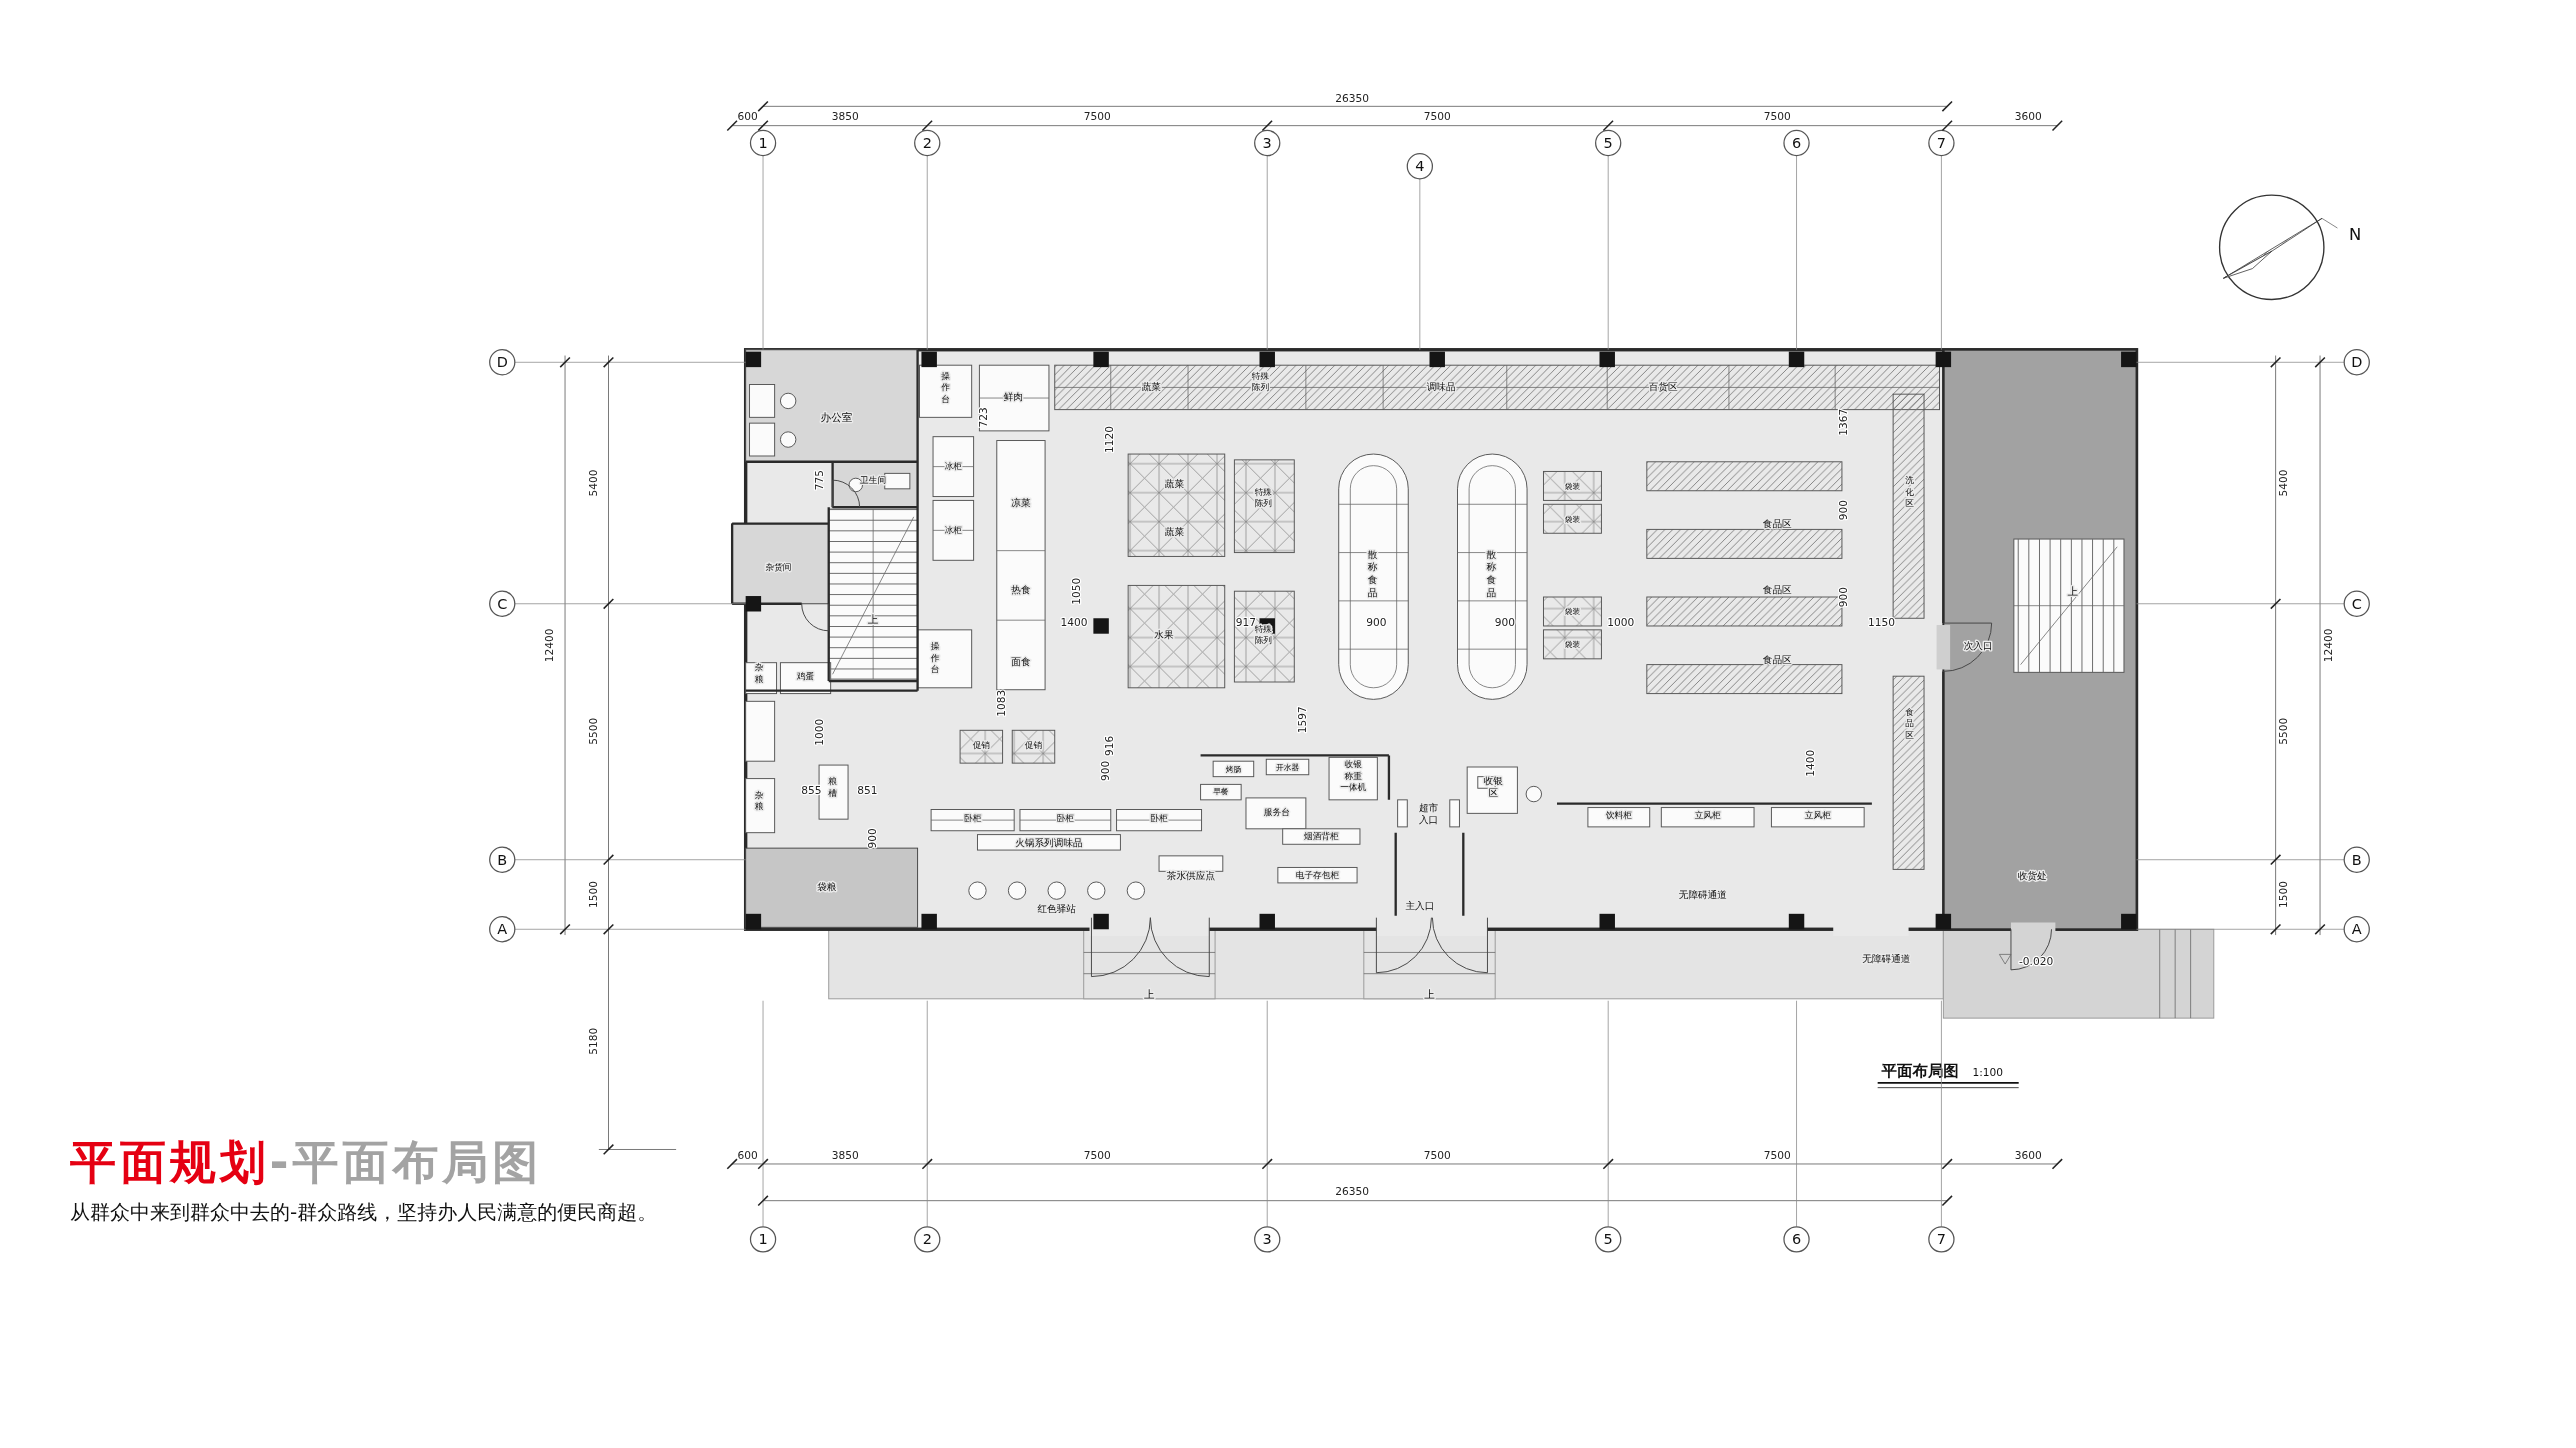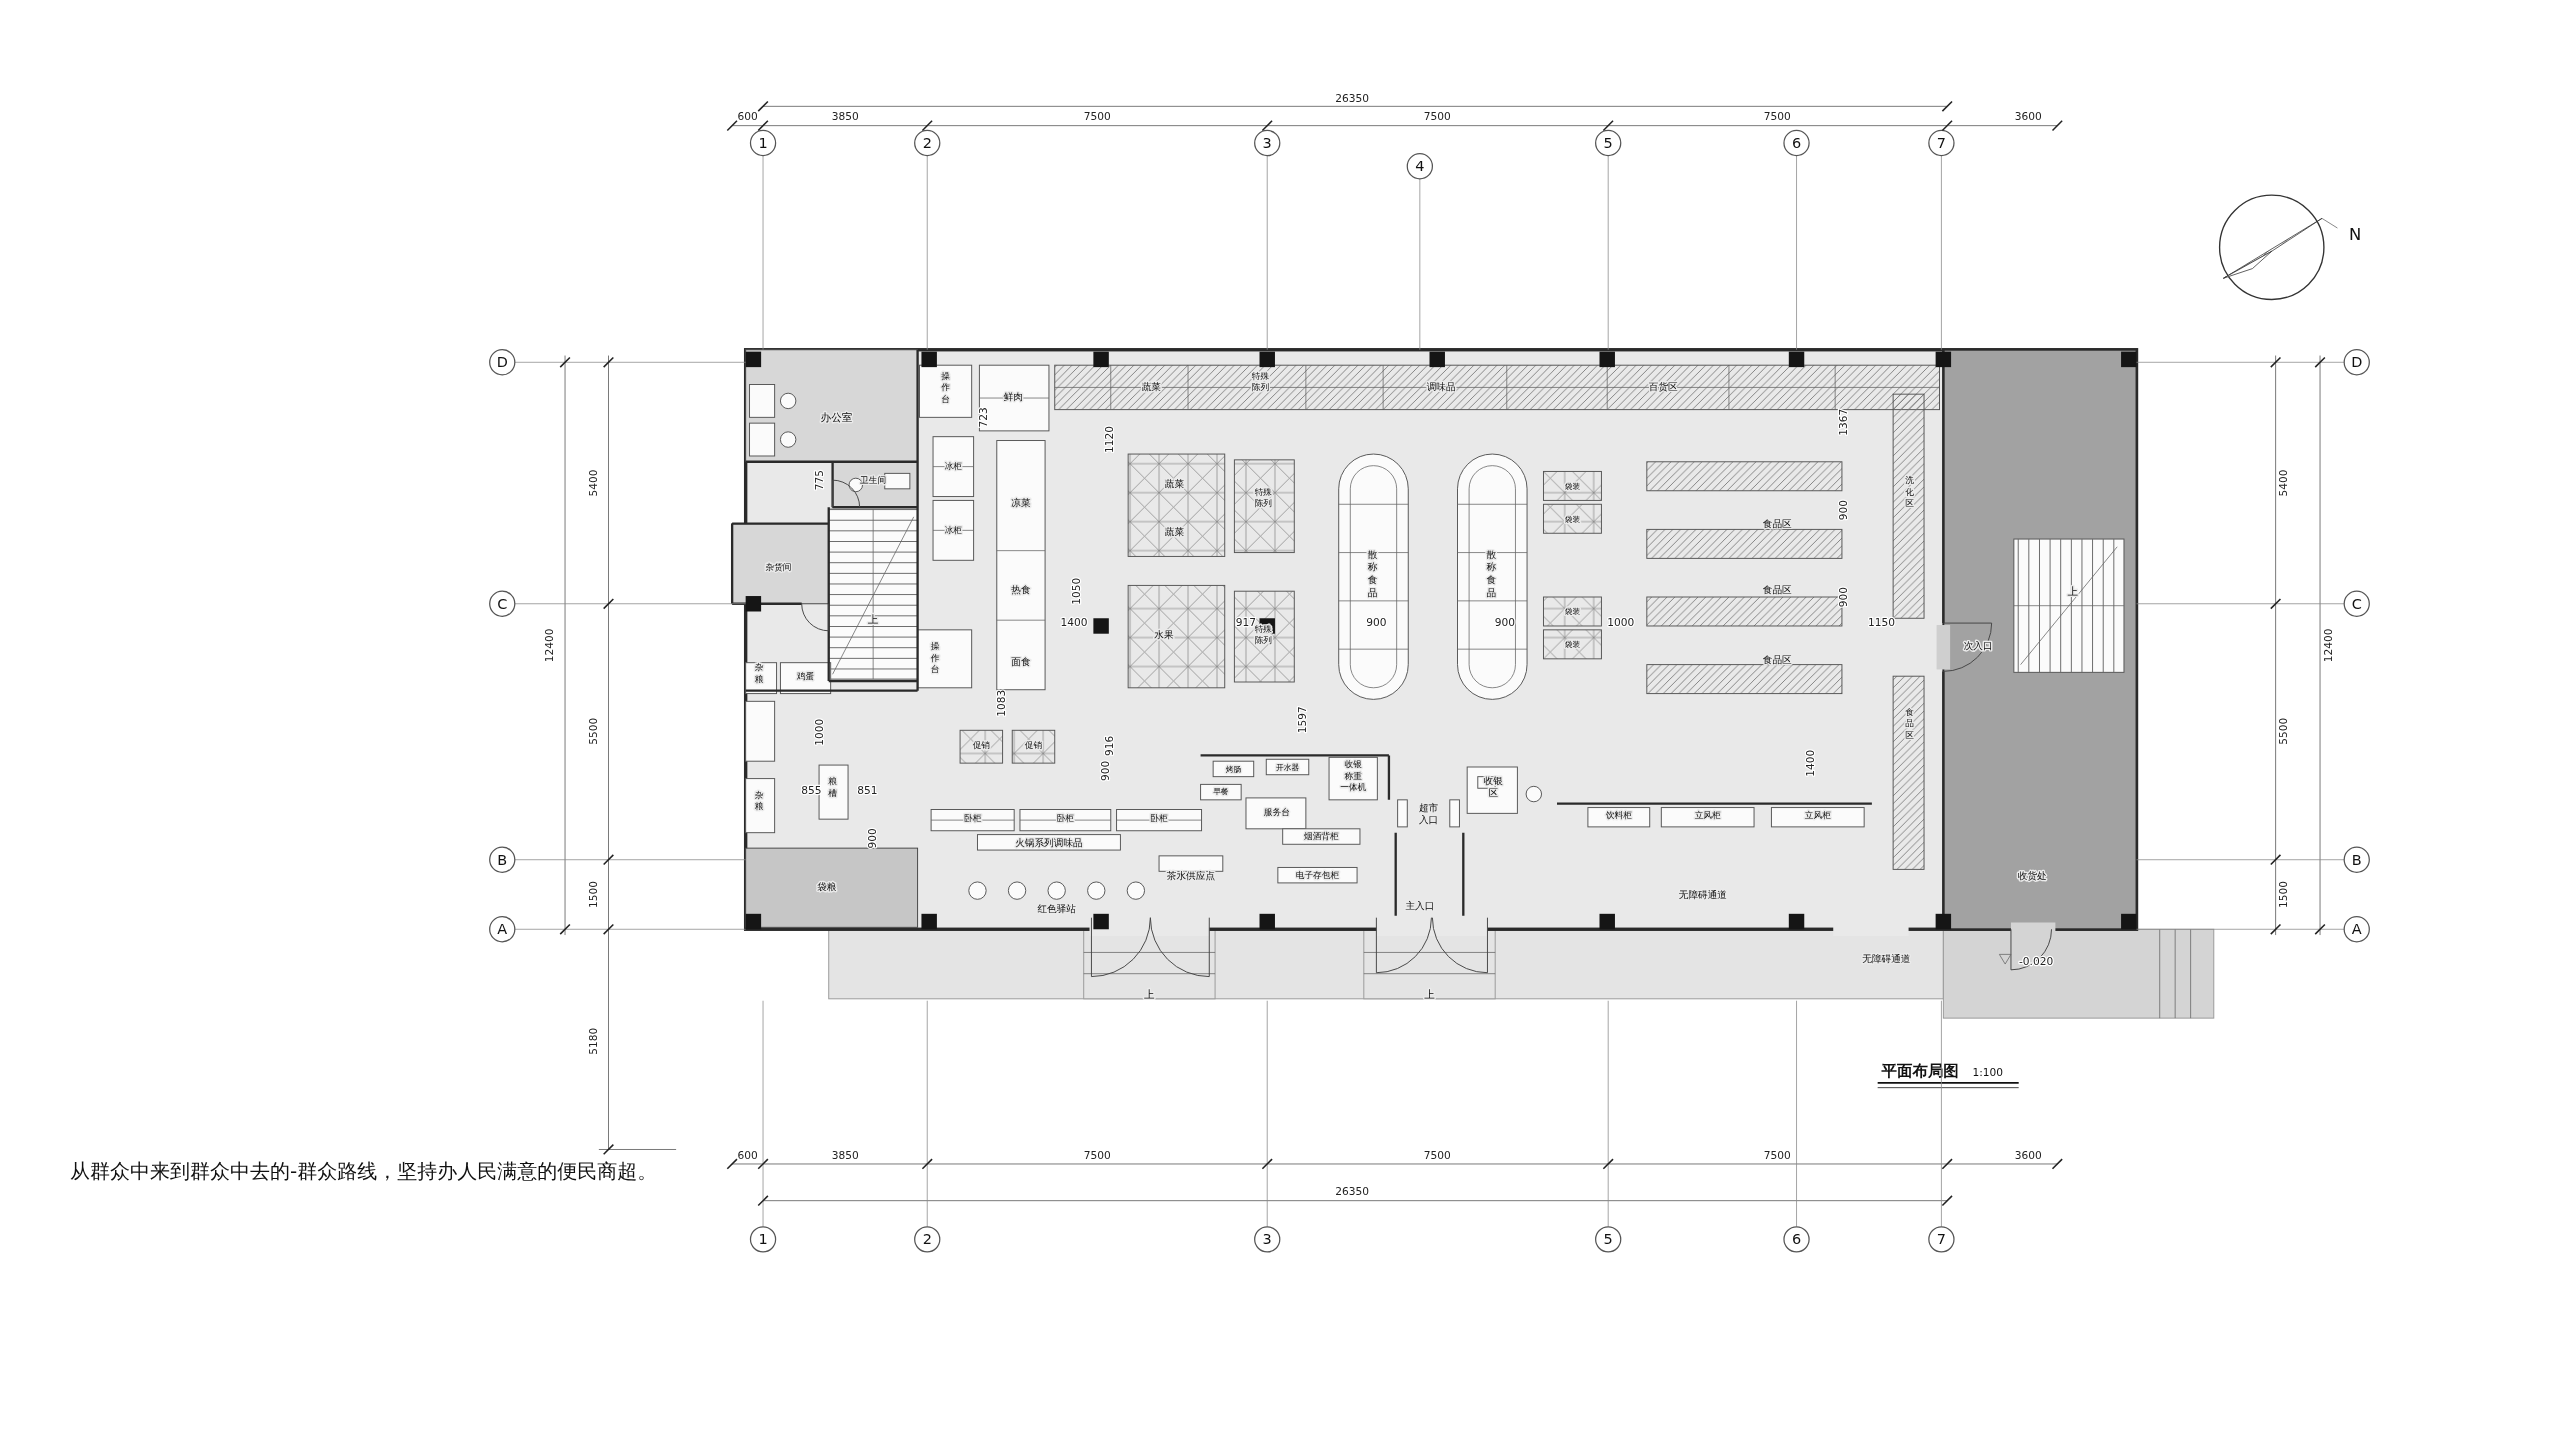--- a/index.html
+++ b/index.html
@@ -26,21 +26,21 @@
   .col{fill:#151515;}
   .arc{stroke:#444;stroke-width:1;fill:none;}
   .gap{fill:#e9e9e9;stroke:none;}
   .compass{fill:none;stroke:#333;stroke-width:1.4;}
   .scale-name{font-size:16px;font-weight:bold;fill:#111;text-anchor:middle;}
   .scale-val{font-size:11px;fill:#111;text-anchor:middle;}
   .titleblock{position:absolute;left:70px;top:1132px;}
   .title-line{font-size:46px;font-weight:bold;letter-spacing:3.9px;white-space:nowrap;}
   .title-red{color:#e50012;}
   .title-gray{color:#a3a3a3;}
-  .caption{margin-top:26px;font-size:20px;color:#111;white-space:nowrap;}
+  .caption{margin-top:5px;font-size:20px;color:#111;white-space:nowrap;}
 </style>
 </head>
 <body>
 
 <div class="canvas">
 
 <svg id="plan" width="2576" height="1449" viewBox="0 0 2667 1500">
   <defs>
     <pattern id="pat-hatch" width="8" height="8" patternUnits="userSpaceOnUse">
       <path d="M0,8 L8,0" stroke="#777" stroke-width="0.9" fill="none"></path>
@@ -439,17 +439,20 @@
         <text class="lbl" font-size="9"><tspan x="1676" y="847">饮料柜</tspan></text>
         <text class="lbl" font-size="9"><tspan x="1768" y="847">立风柜</tspan></text>
         <text class="lbl" font-size="9"><tspan x="1882" y="847">立风柜</tspan></text>
         <text class="lbl" font-size="10"><tspan x="1763" y="930">无障碍通道</tspan></text>
         <text class="lbl" font-size="10"><tspan x="1953" y="996">无障碍通道</tspan></text>
         <text class="lbl" font-size="10"><tspan x="2104" y="910">收货处</tspan></text>
       </g>
 </svg>
 
 <div class="titleblock">
+  <div class="title-line">
+    <span class="title-red">平面规划</span><span class="title-gray">-平面布局图</span>
+  </div>
   <div class="caption">从群众中来到群众中去的-群众路线，坚持办人民满意的便民商超。</div>
 </div>
 
 </div>
 
 
 </body></html>

